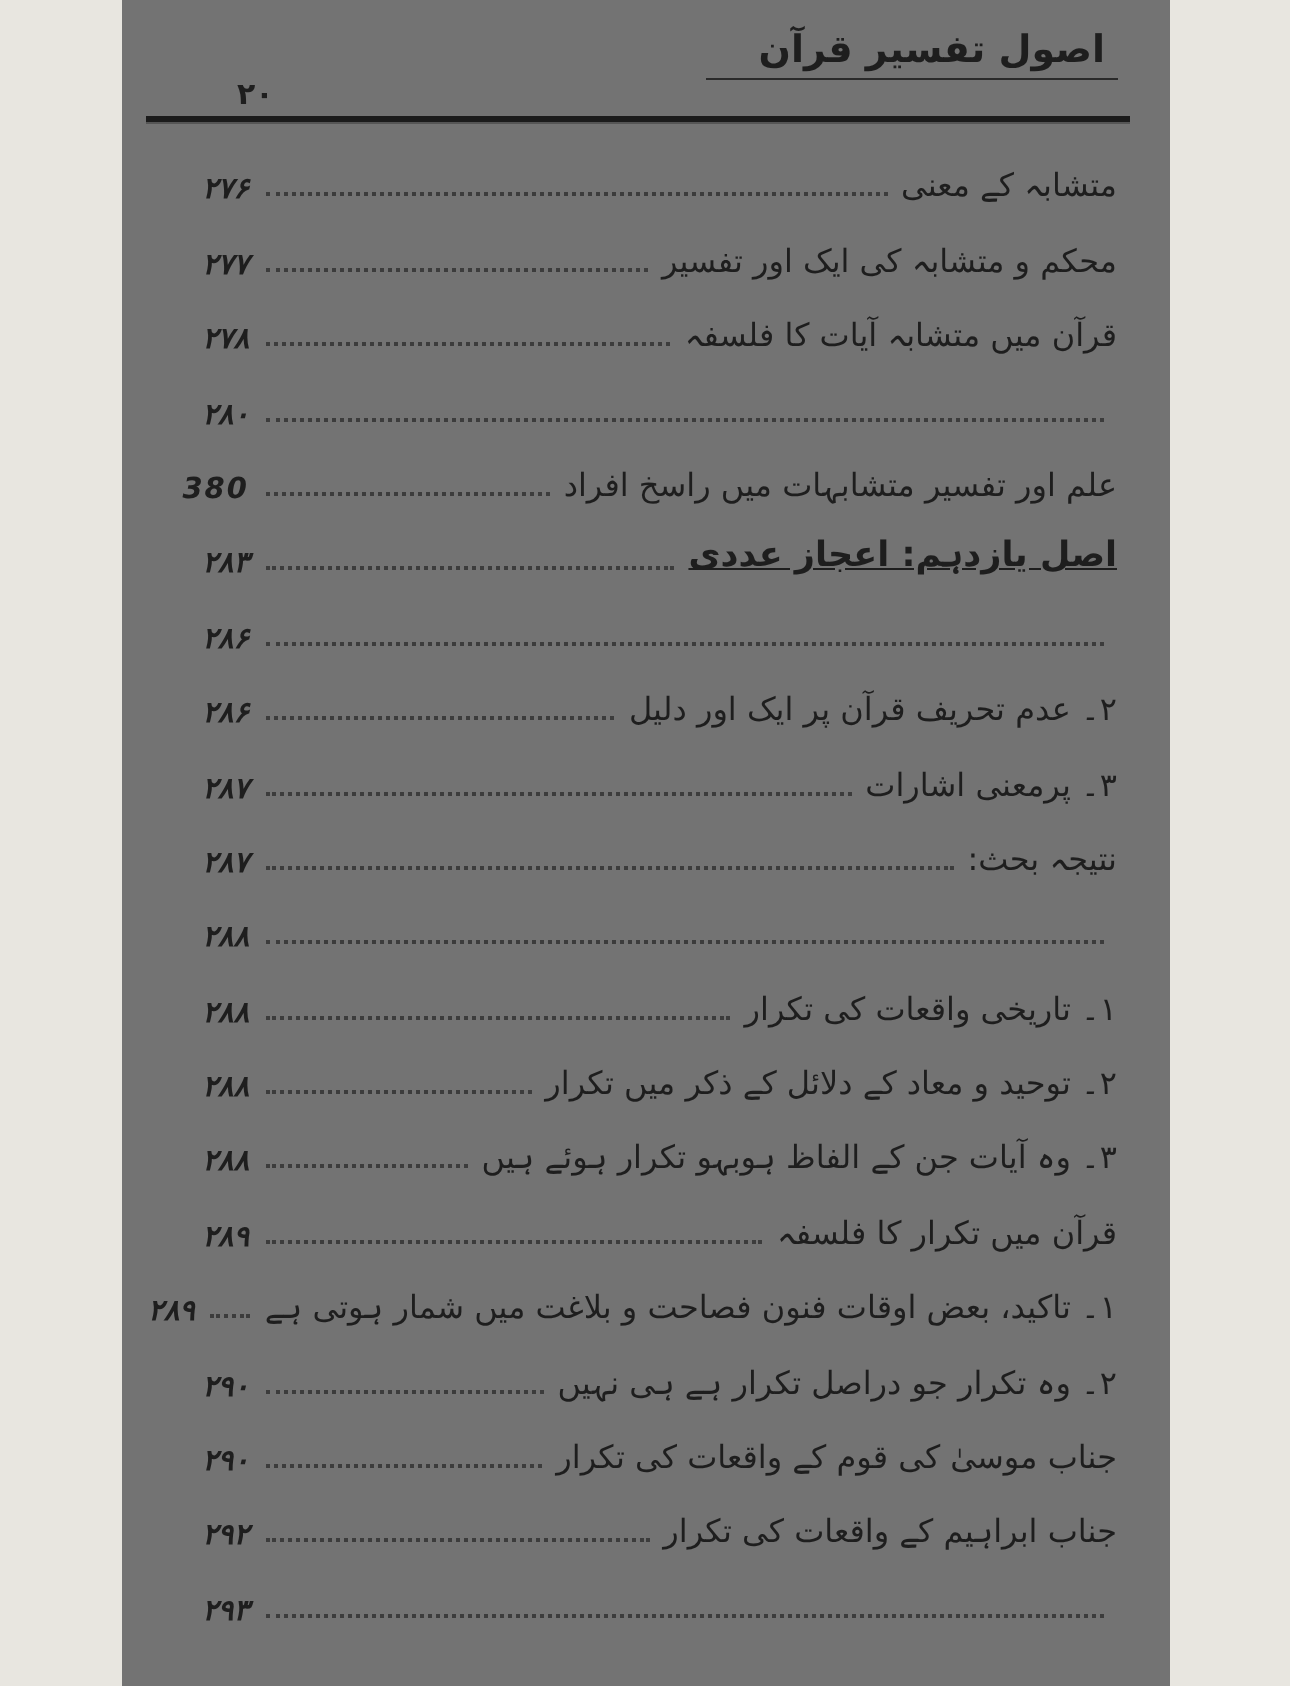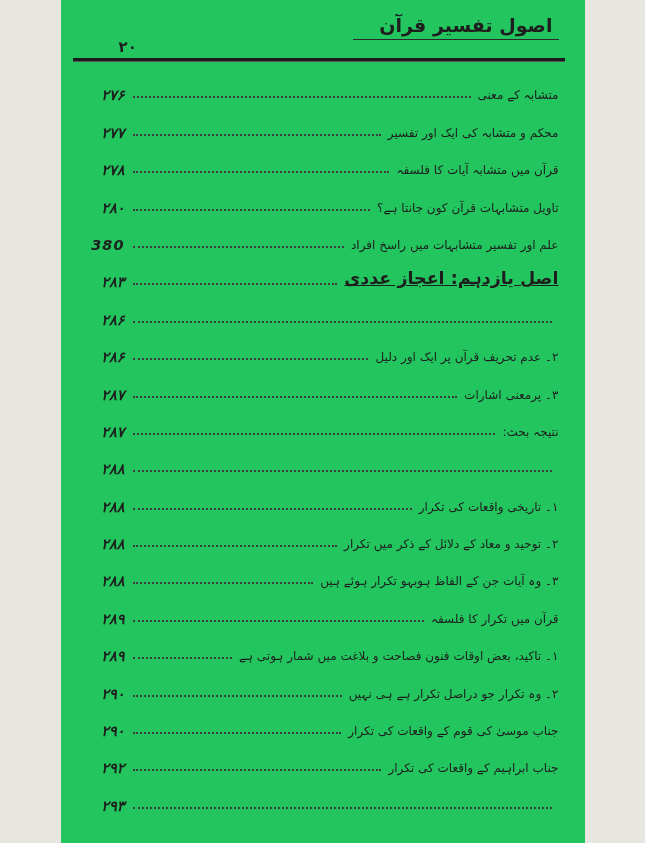--- a/index.html
+++ b/index.html
@@ -5,21 +5,21 @@
   html, body {
     margin: 0;
     padding: 0;
     background: #e8e6e0;
   }
   .page {
     position: relative;
     width: 524px;
     height: 843px;
     margin: 0 auto;
-    background: #22c55e;
+    background: #737373;
     color: #1e1e1e;
     font-family: "DejaVu Sans", sans-serif;
     box-sizing: border-box;
     padding: 14px 26px 10px 22px;
     overflow: hidden;
     direction: rtl;
   }
   
   .header {
     position: relative;
@@ -52,21 +52,21 @@
     margin-top: 6px;
   }
   .toc-row {
     display: flex;
     align-items: flex-end;
     height: 37.4px;
     direction: rtl;
   }
   .toc-label {
     white-space: nowrap;
-    font-size: 12px;
+    font-size: 16px;
     line-height: 1.25;
     padding-bottom: 2px;
   }
   .toc-row.heading .toc-label {
     font-size: 17.5px;
     font-weight: 700;
     text-decoration: underline;
   }
   .toc-leader {
     flex: 1 1 auto;
@@ -105,21 +105,20 @@
         <span class="toc-label">محکم و متشابہ کی ایک اور تفسیر</span>
         <span class="toc-leader"></span>
         <span class="toc-page">۲۷۷</span>
       </div>
       <div class="toc-row">
         <span class="toc-label">قرآن میں متشابہ آیات کا فلسفہ</span>
         <span class="toc-leader"></span>
         <span class="toc-page">۲۷۸</span>
       </div>
       <div class="toc-row">
-        <span class="toc-label">تاویل متشابہات قرآن کون جانتا ہے؟</span>
         <span class="toc-leader"></span>
         <span class="toc-page">۲۸۰</span>
       </div>
       <div class="toc-row">
         <span class="toc-label">علم اور تفسیر متشابہات میں راسخ افراد</span>
         <span class="toc-leader"></span>
         <span class="toc-page">380</span>
       </div>
       <div class="toc-row heading">
         <span class="toc-label">اصل یازدہم: اعجاز عددی</span>

